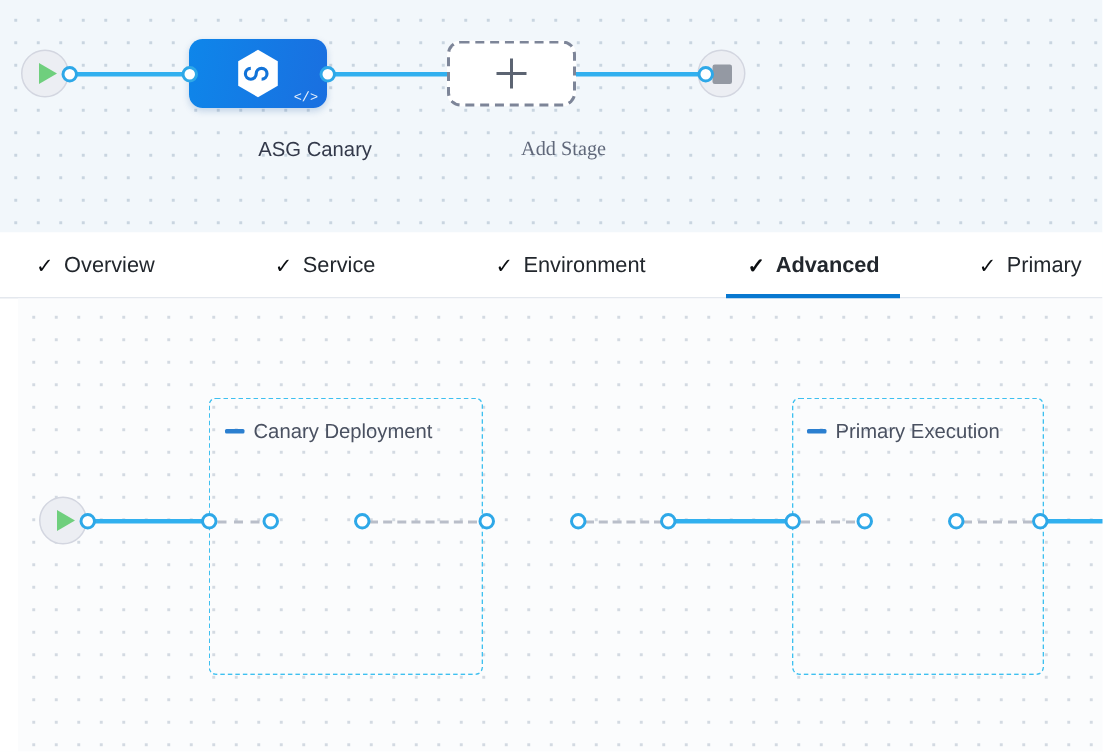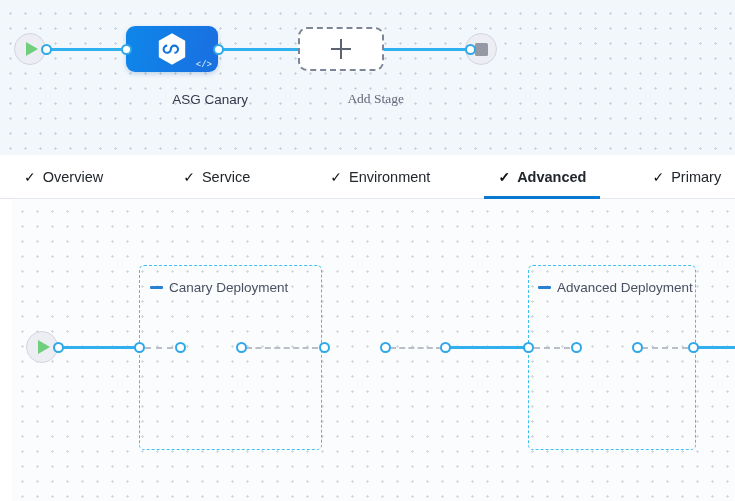--- a/index.html
+++ b/index.html
@@ -214,21 +214,21 @@
 
     <div class="port" style="left:368px; top:142.5px;"></div>
     <div class="link dashed" style="left:378px; top:147.5px; width:52px;"></div>
     <div class="port" style="left:428px; top:142.5px;"></div>
 
     <div class="link" style="left:438px; top:146.5px; width:76px;"></div>
 
     <div class="group-box" style="left:516px; top:66px; width:168px; height:185px;"></div>
     <div class="group-title" style="left:526px; top:81px;">
       <span class="collapse-dash"></span>
-      <span>Advanced Deployment</span>
+      <span>Primary Execution</span>
     </div>
 
     <div class="port" style="left:511px; top:142.5px;"></div>
     <div class="link dashed" style="left:522px; top:147.5px; width:36px;"></div>
     <div class="port" style="left:559px; top:142.5px;"></div>
 
     <div class="port" style="left:620px; top:142.5px;"></div>
     <div class="link dashed" style="left:630px; top:147.5px; width:46px;"></div>
     <div class="port" style="left:676px; top:142.5px;"></div>
 

